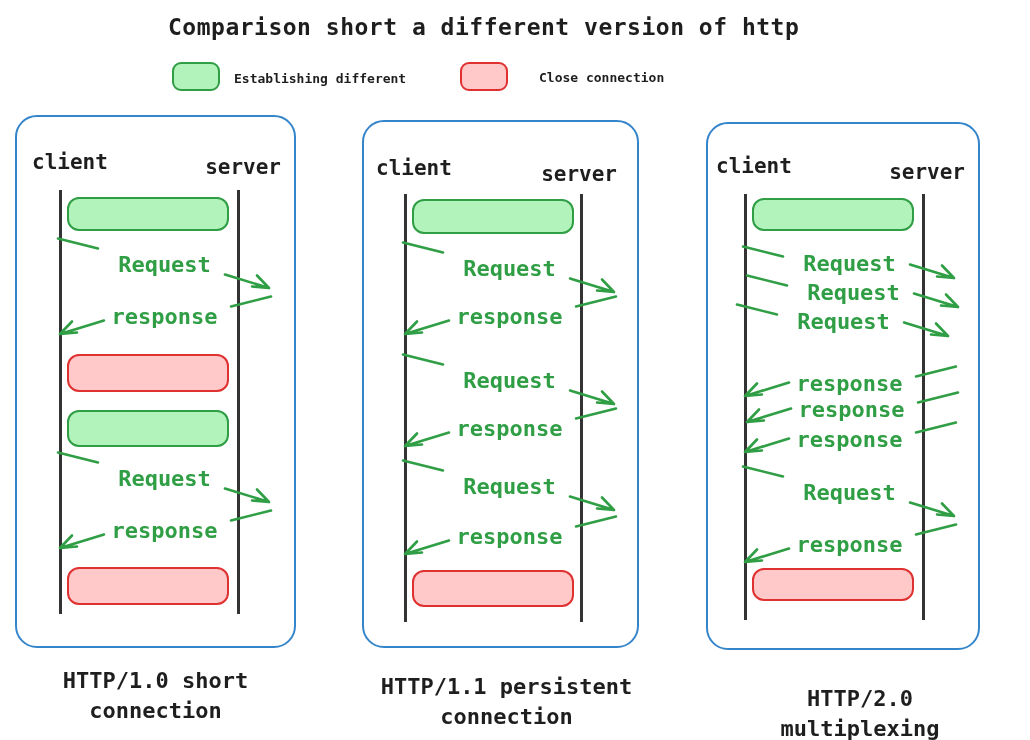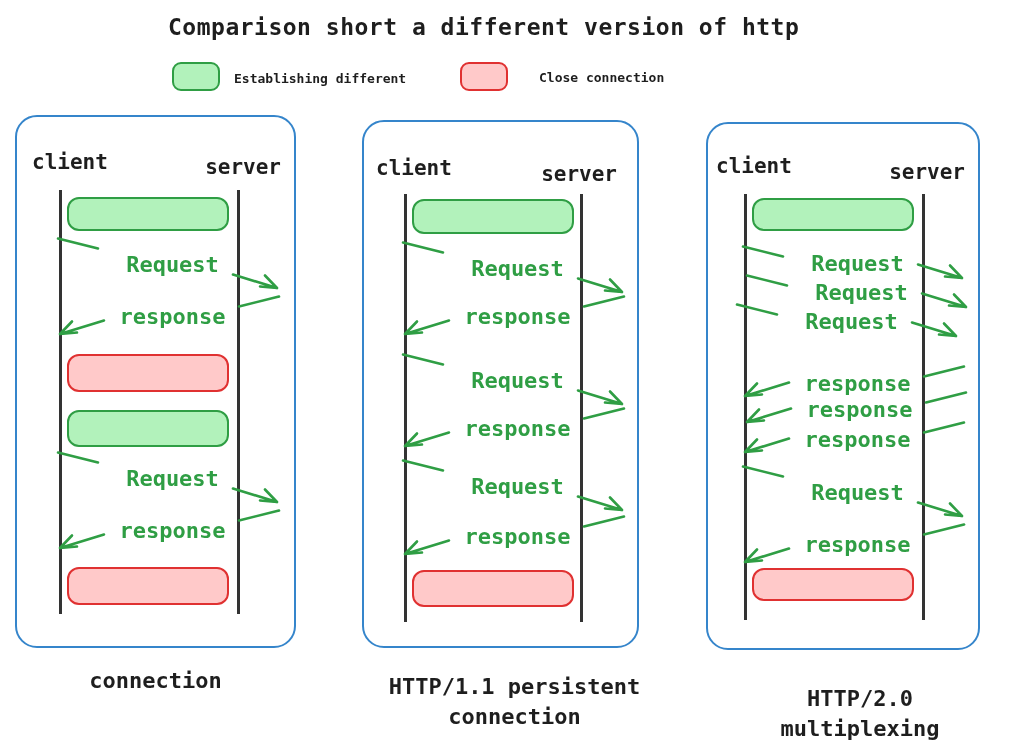--- a/index.html
+++ b/index.html
@@ -16,21 +16,21 @@
   .sw-establish{background:var(--green_fill);border-color:var(--green);}
   .sw-close{background:var(--red_fill);border-color:var(--red);}
   .legend-label{position:absolute;font-size:13px;font-weight:700;color:var(--ink);}
   .panel{position:absolute;border:2px solid var(--blue);border-radius:22px;background:#fff;box-sizing:border-box;}
   .actor{position:absolute;font-size:21px;font-weight:700;color:var(--ink);white-space:nowrap;}
   .lifeline{position:absolute;width:2.5px;background:var(--lifeline);}
   .items{position:absolute;}
   .box{position:absolute;left:8px;width:162px;border-radius:12px;border:2.5px solid;box-sizing:border-box;}
   .box.establish{background:var(--green_fill);border-color:var(--green);}
   .box.close{background:var(--red_fill);border-color:var(--red);}
-  .msg{position:absolute;left:0;width:211px;padding-left:8px;}
+  .msg{position:absolute;left:0;width:211px;}
   .mlabel{display:block;text-align:center;font-size:22px;font-weight:700;color:var(--green);line-height:1;white-space:nowrap;}
   .request .mlabel{margin-top:20px;}
   .response .mlabel{margin-top:14px;}
   .msg.sm .mlabel{margin-top:11px;}
   svg.g{position:absolute;overflow:visible;}
   svg.g path,svg.g line{stroke:var(--green);stroke-width:2.6;stroke-linecap:round;fill:none;}
   .tick-l{left:-2px;top:2px;}
   .arr-r{right:-4px;bottom:1px;}
   .tick-r{right:-2px;top:2px;}
   .arr-l{left:-4px;bottom:1px;}
@@ -91,20 +91,21 @@
         </svg>
         <span class="mlabel">response</span>
         <svg class="g arr-l" width="50" height="19" viewBox="0 0 50 19">
           <path d="M49 2.5 L5 16 M5 16 L22 14.5 M5 16 L17 3.5"></path>
         </svg>
       </div>
     <div class="box close" style="top:377px;height:38px;"></div>
   </div>
 </section>
 <div class="caption" style="left:15px;top:666px;width:281px;">
+  <span>HTTP/1.0 short</span>
   <span>connection</span>
 </div>
 
 <section class="panel" style="left:362px;top:120px;width:277px;height:528px;">
   <span class="actor" style="left:12px;top:34px;">client</span>
   <span class="actor" style="right:20px;top:40px;">server</span>
   <div class="lifeline" style="left:40px;top:72px;height:428px;"></div>
   <div class="lifeline" style="left:216px;top:72px;height:428px;"></div>
   <div class="items" style="left:40px;top:72px;width:178px;height:428px;">
     <div class="box establish" style="top:5px;height:35px;"></div>
@@ -158,21 +159,21 @@
           <line x1="1" y1="12.5" x2="41" y2="2.5"></line>
         </svg>
         <span class="mlabel">response</span>
         <svg class="g arr-l" width="50" height="19" viewBox="0 0 50 19">
           <path d="M49 2.5 L5 16 M5 16 L22 14.5 M5 16 L17 3.5"></path>
         </svg>
       </div>
     <div class="box close" style="top:376px;height:37px;"></div>
   </div>
 </section>
-<div class="caption" style="left:376px;top:672px;width:277px;">
+<div class="caption" style="left:368px;top:672px;width:277px;">
   <span>HTTP/1.1 persistent</span>
   <span>connection</span>
 </div>
 
 <section class="panel" style="left:706px;top:122px;width:274px;height:528px;">
   <span class="actor" style="left:8px;top:30px;">client</span>
   <span class="actor" style="right:13px;top:36px;">server</span>
   <div class="lifeline" style="left:36px;top:70px;height:426px;"></div>
   <div class="lifeline" style="left:214px;top:70px;height:426px;"></div>
   <div class="items" style="left:36px;top:70px;width:178px;height:426px;">

